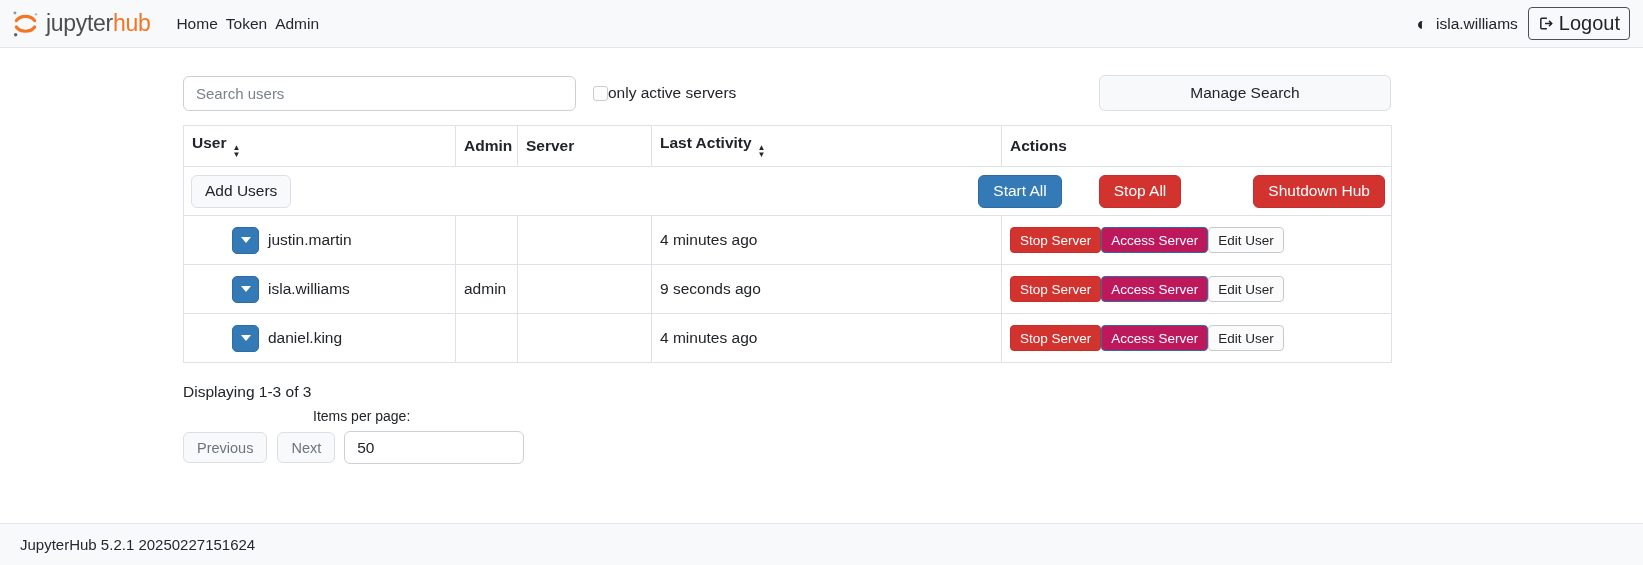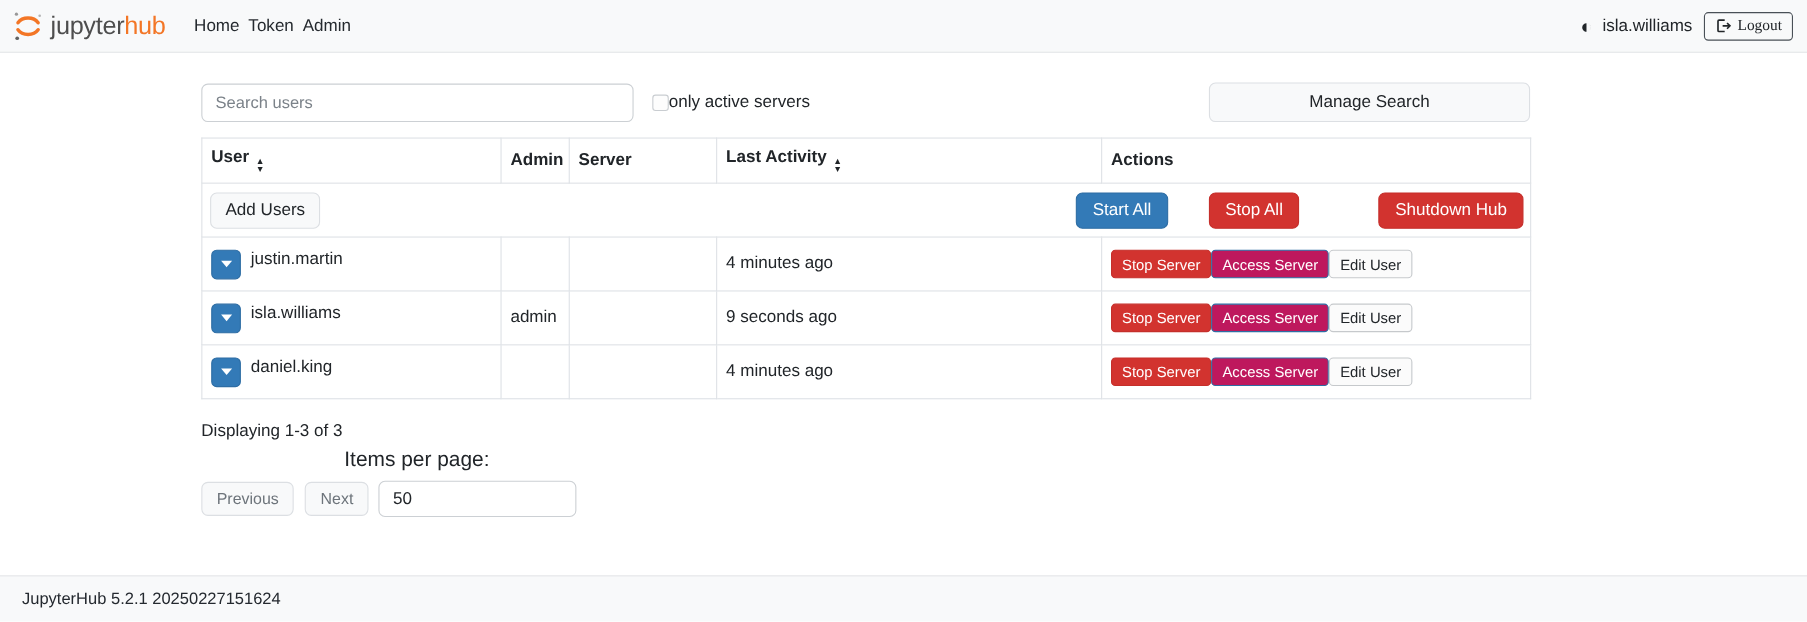--- a/index.html
+++ b/index.html
@@ -15,22 +15,22 @@
   .brand-jupyter { color:#4e4e4e; }
   .brand-hub { color:#f37626; }
   .nav-links { display:flex; gap:8px; font-size:15.5px; color:#24292e; }
   .nav-link { cursor:pointer; }
   .flex-spacer { flex:1; }
   .nav-right { display:flex; align-items:center; }
   .theme-icon { font-size:18px; line-height:1; cursor:pointer; }
   .username { font-size:15.5px; margin:0 10px 0 9px; }
   .logout-btn { display:flex; align-items:center; gap:6px; background:transparent;
                 border:1px solid #495057; border-radius:4px; padding:4px 9px;
-                font-size:14px; color:#212529; cursor:pointer;
-                font-family:Liberation Serif, serif; }
+                font-size:20px; color:#212529; cursor:pointer;
+                font-family:Liberation Sans, sans-serif; }
 
   
   .container { margin:27px 0 0 183px; width:1208px; }
 
   .toolbar-row { display:flex; align-items:center; }
   .search-input { width:393px; height:35px; border:1px solid #ccd0d4; border-radius:6px;
                   padding:0 12px; font-size:15px; color:#212529; outline:none;
                   font-family:"Liberation Sans", sans-serif; }
   .search-input::placeholder { color:#7b8289; }
   .checkbox { width:15px; height:15px; border:1px solid #c9cdd1; border-radius:3px;
@@ -51,36 +51,36 @@
   .add-row td { padding:0 6px 0 7px; }
   .add-row-flex { display:flex; align-items:center;gap:32px; }
   button { cursor:pointer; font-family:"Liberation Sans", sans-serif; }
   .btn-light-lg { height:33px; padding:0 13px; background:#f8f9fa; border:1px solid #dcdfe3;
                   border-radius:6px; font-size:15.5px; color:#212529; }
   .btn-primary-lg { height:33px; padding:0 14px; background:#337ab7; border:1px solid #2e6da4;
                     border-radius:6px; font-size:15.5px; color:#fff; }
   .btn-danger-lg { height:33px; padding:0 14px; background:#d2332f; border:1px solid #c52f2b;
                    border-radius:6px; font-size:15.5px; color:#fff; }
   .ml5 { margin-left:5px; } .ml40 { margin-left:40px; }
-  .user-cell { display:flex; align-items:flex-start; gap:9px; }
+  .user-cell { display:flex; align-items:center; gap:9px;margin-left:40px; }
   .caret-btn { width:27px; height:27px; background:#337ab7; border:1px solid #2e6da4;
                border-radius:5px; display:flex; align-items:center; justify-content:center; }
   .caret { width:0; height:0; border-left:5px solid transparent;
            border-right:5px solid transparent; border-top:6px solid #fff; }
   .actions-cell { display:flex; gap:0; }
   .btn-danger-sm { height:26px; padding:0 9px; background:#d2332f; border:1px solid #c52f2b;
                    border-radius:4px; font-size:13.5px; color:#fff; }
   .btn-primary-sm { height:26px; padding:0 9px; background:#be185d; border:1px solid #2e6da4;
                     border-radius:4px; font-size:13.5px; color:#fff; }
   .btn-light-sm { height:26px; padding:0 9px; background:#fbfbfb; border:1px solid #c6c9cc;
                   border-radius:4px; font-size:13.5px; color:#212529; }
 
   
   .displaying { margin-top:20px; font-size:15.5px; }
-  .items-per-page-label { margin:7px 0 0 130px; font-size:19px; }
+  .items-per-page-label { margin:7px 0 0 130px; font-size:14px; }
   .pager-row { display:flex; align-items:center; margin-top:7px; }
   .pager-btn { height:31px; background:#f8f9fa; border:1px solid #dcdfe3; border-radius:6px;
                font-size:14.5px; color:#6d747b; padding:0 13px; }
   .pager-btn + .pager-btn { margin-left:10px; }
   .page-size-input { width:180px; height:33px; border:1px solid #ccd0d4; border-radius:6px;
                      margin-left:9px; padding:0 12px; font-size:15.5px; color:#212529;
                      outline:none; font-family:"Liberation Sans", sans-serif; }
 
   
   .footer { position:absolute; left:0; bottom:0; width:1643px; height:42px;

